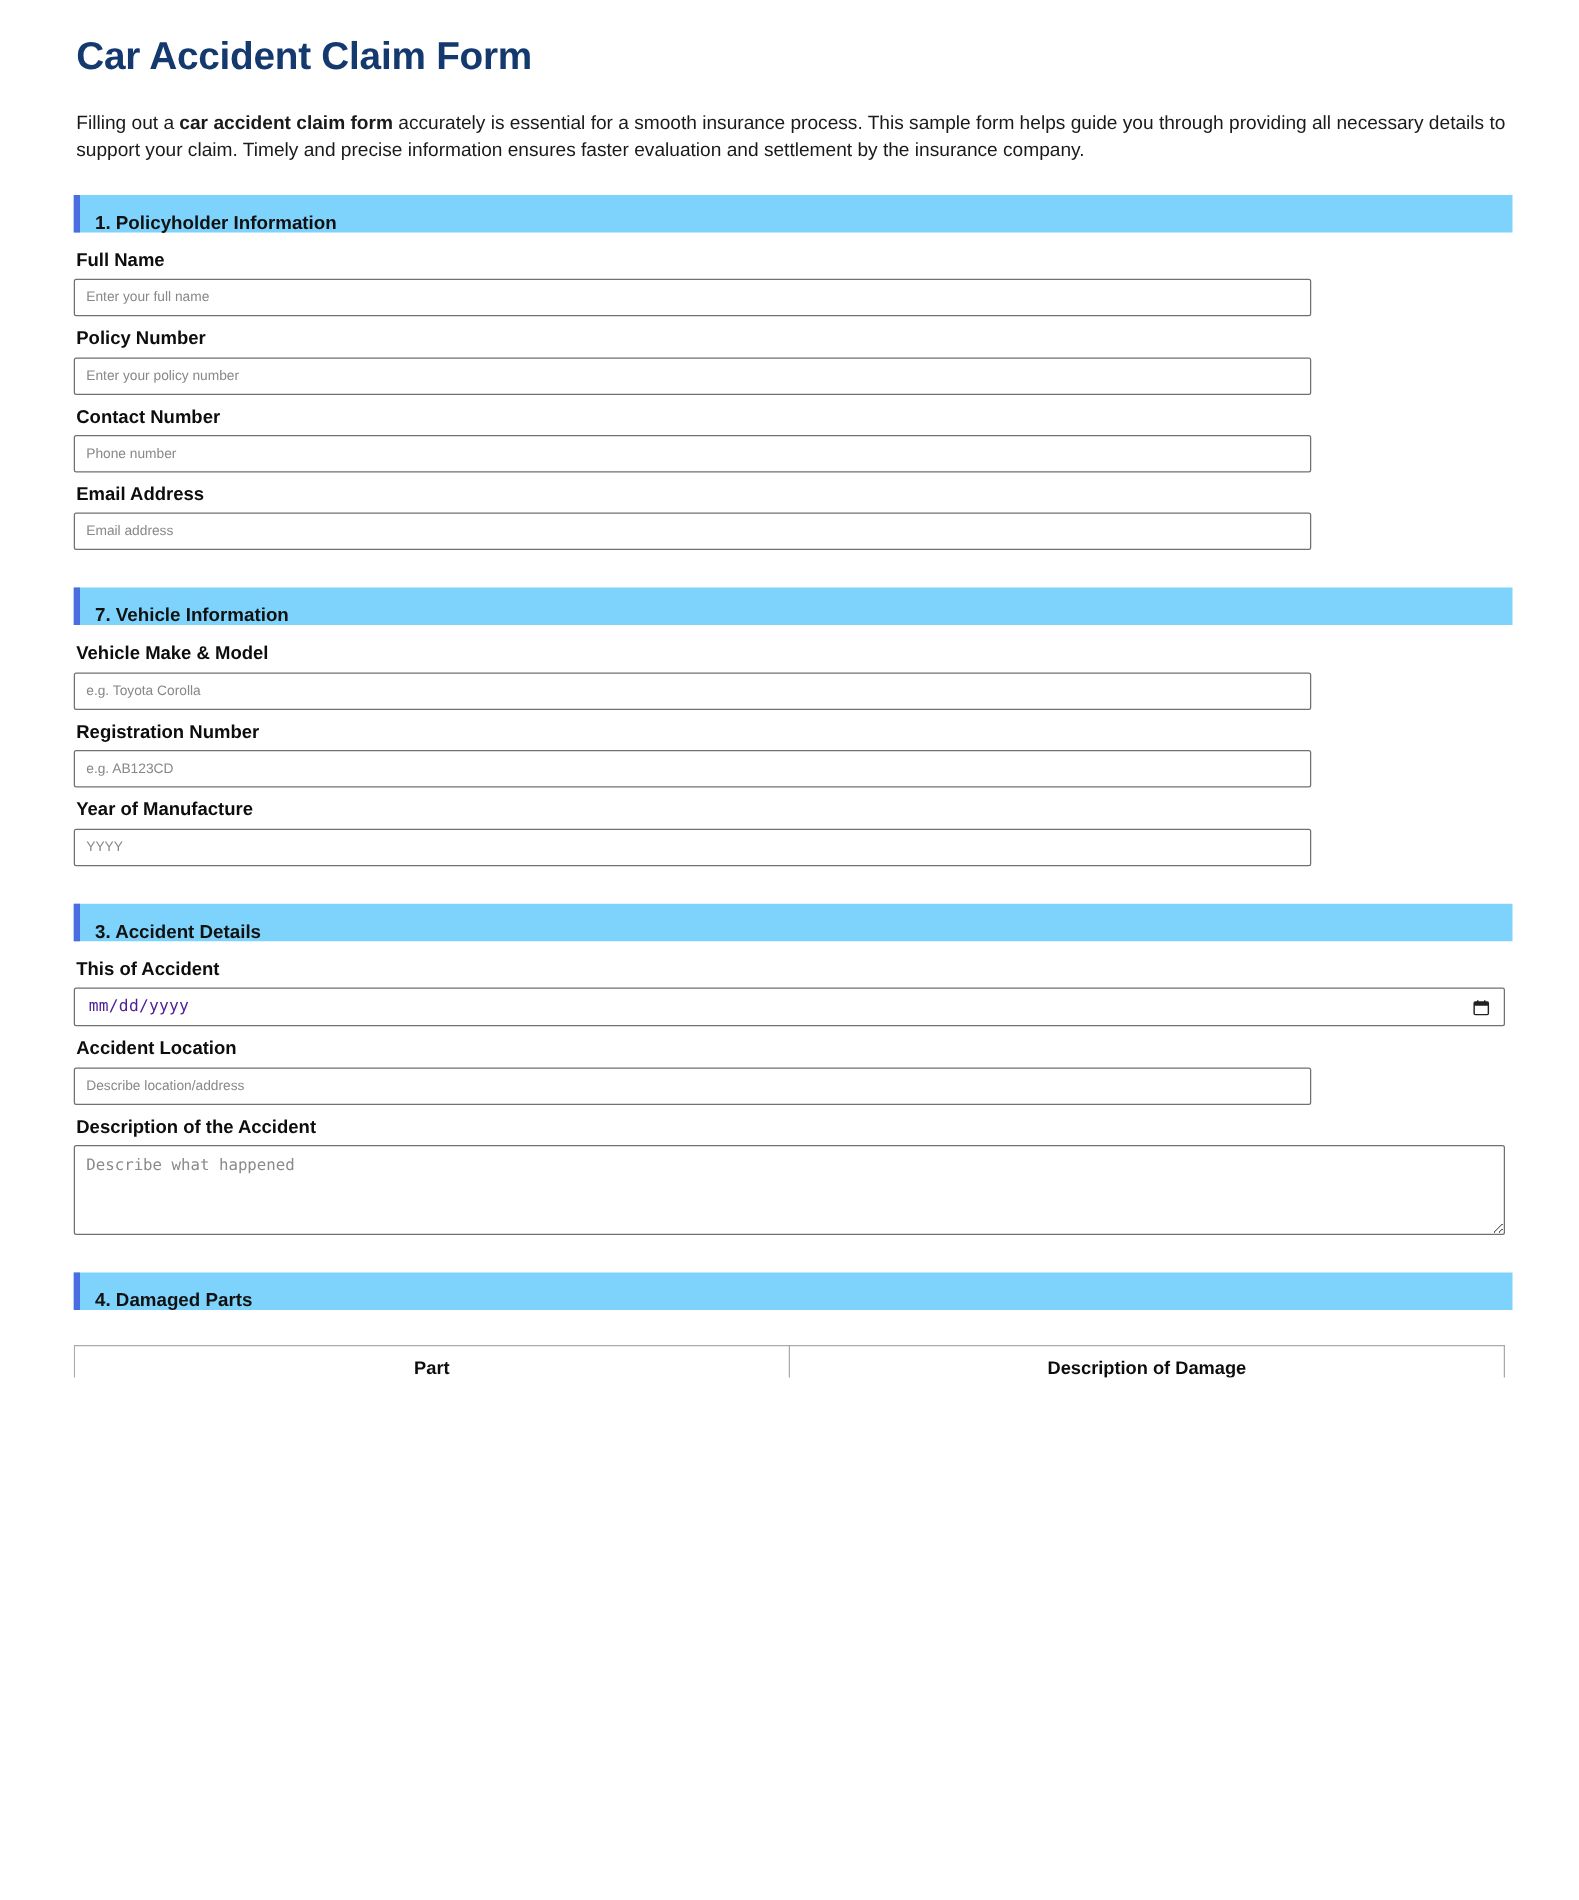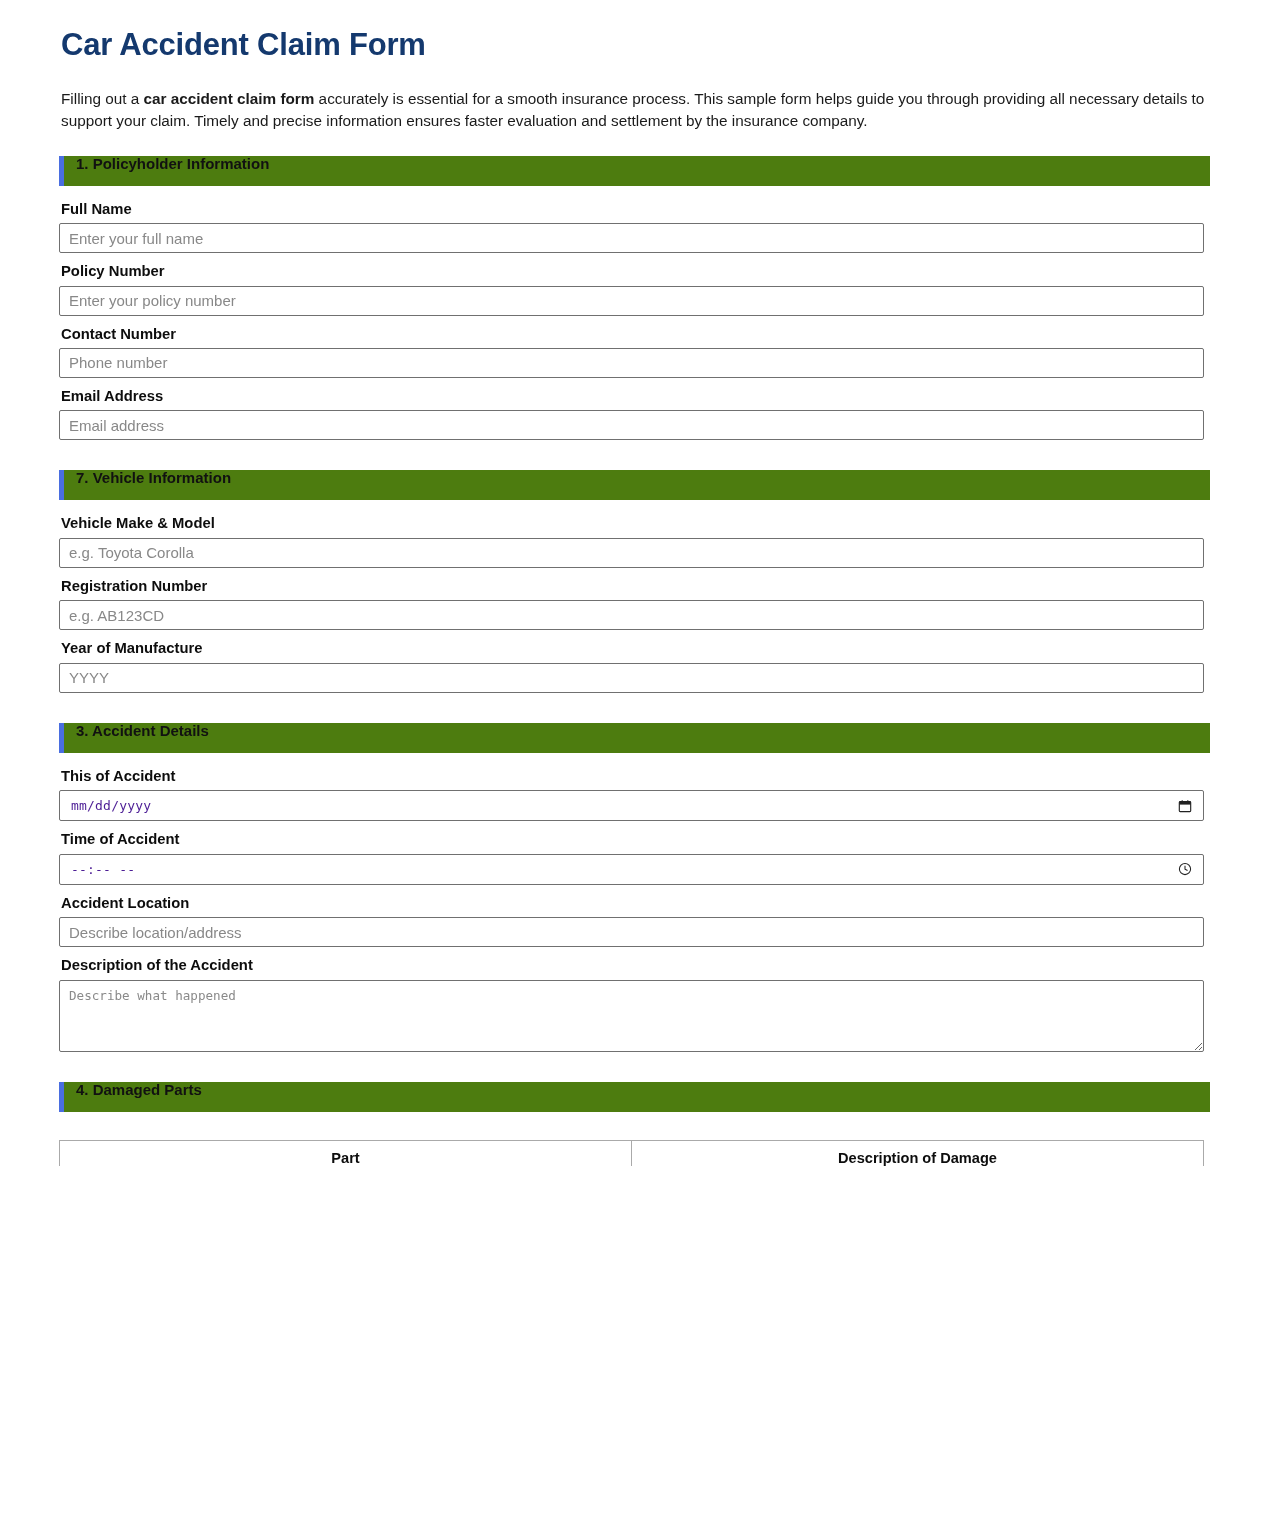--- a/index.html
+++ b/index.html
@@ -39,25 +39,25 @@
     color: #1a1a1a;
     margin: 0 0 24px 2px;
     max-width: 1148px;
   }
   .intro b {
     font-weight: bold;
   }
 
   
   .section-header {
-    background: #4d7c0f;
+    background: #7dd3fc;
     border-left: 5px solid #4a6ee0;
     height: 30px;
     display: flex;
-    align-items: flex-start;
+    align-items: flex-end;
     width: 1146px;
     margin: 0 0 14px 0;
     box-sizing: content-box;
   }
   .section-header .section-title {
     font-size: 15px;
     font-weight: bold;
     color: #111111;
     padding-left: 12px;
     line-height: 1;
@@ -72,27 +72,27 @@
     font-size: 14.8px;
     font-weight: bold;
     color: #0d0d0d;
     display: block;
     margin: 0 0 5px 2px;
     line-height: 1.25;
   }
   .text-input {
     display: block;
     box-sizing: border-box;
-    width: 1145px;
+    width: 990px;
     height: 30px;
     border: 1px solid #707070;
     border-radius: 2px;
     background: #ffffff;
     font-family: "Liberation Sans", sans-serif;
-    font-size: 15px;
+    font-size: 11px;
     color: #111111;
     padding: 0 9px;
     outline: none;
   }
   .text-input::placeholder {
     color: #888888;
     opacity: 1;
   }
 
   
@@ -241,32 +241,20 @@
         <svg viewBox="0 0 16 16" width="14" height="14" fill="none" stroke="#222222" stroke-width="1.3">
           <rect x="1.5" y="3" width="13" height="11.5" rx="1"></rect>
           <rect x="1.5" y="3" width="13" height="3.4" fill="#222222" stroke="none"></rect>
           <line x1="4.8" y1="1.3" x2="4.8" y2="3.6"></line>
           <line x1="11.2" y1="1.3" x2="11.2" y2="3.6"></line>
         </svg>
       </span>
     </div>
   </div>
 
-  <div class="field">
-    <label class="field-label">Time of Accident</label>
-    <div class="datetime-wrap">
-      <div class="datetime-input">--:-- --</div>
-      <span class="datetime-icon">
-        <svg viewBox="0 0 16 16" width="14" height="14" fill="none" stroke="#222222" stroke-width="1.2">
-          <circle cx="8" cy="8" r="6.4"></circle>
-          <polyline points="8,4.2 8,8.2 10.9,9.8"></polyline>
-        </svg>
-      </span>
-    </div>
-  </div>
 
   <div class="field">
     <label class="field-label">Accident Location</label>
     <input class="text-input" type="text" placeholder="Describe location/address" style="">
   </div>
 
   <div class="field">
     <label class="field-label">Description of the Accident</label>
     <textarea class="textarea-input" placeholder="Describe what happened" style=""></textarea>
   </div>

